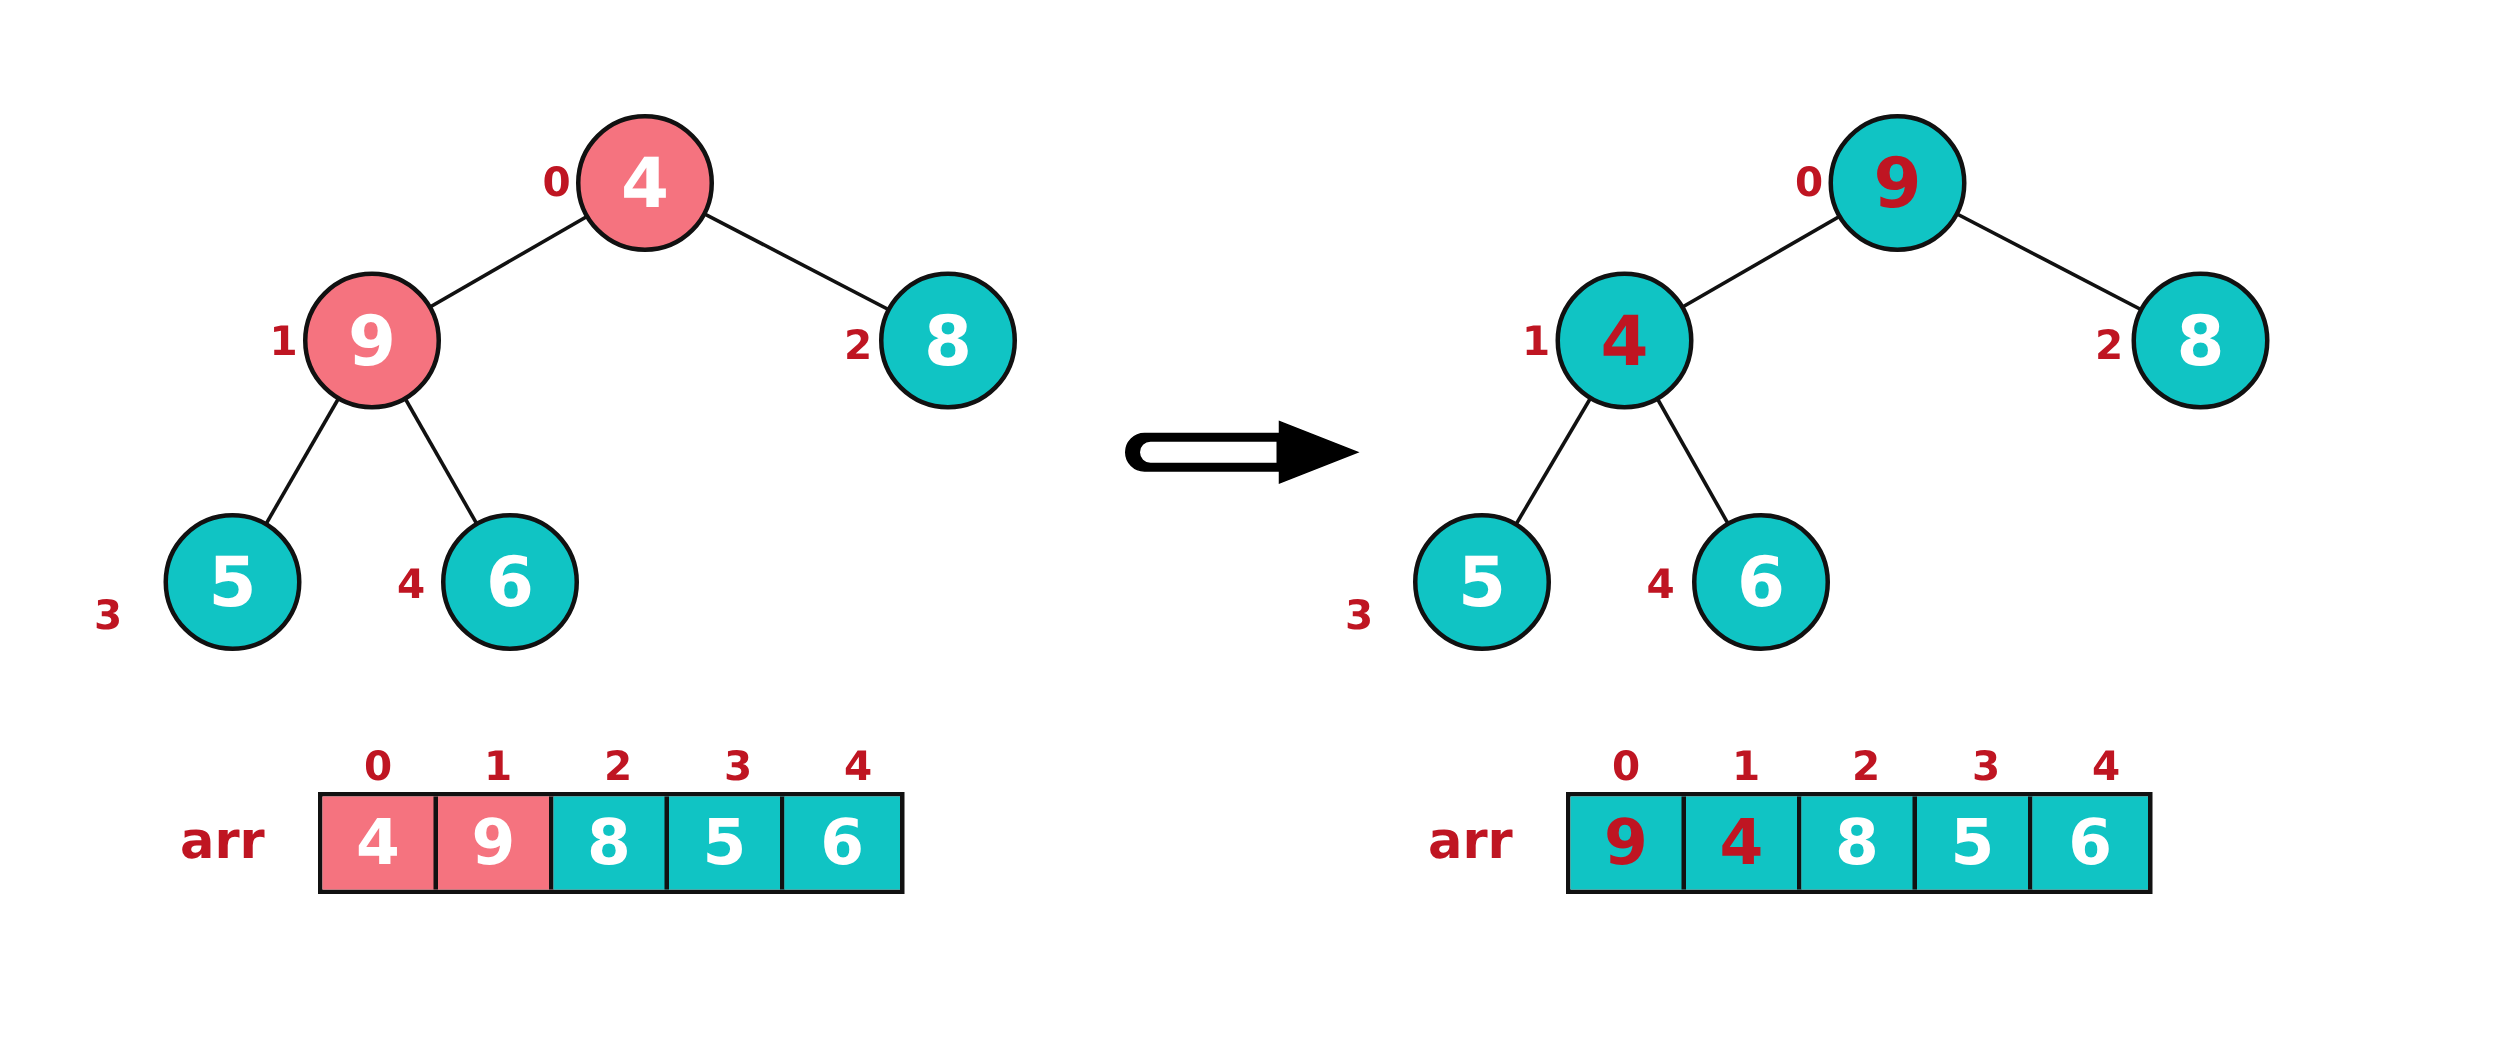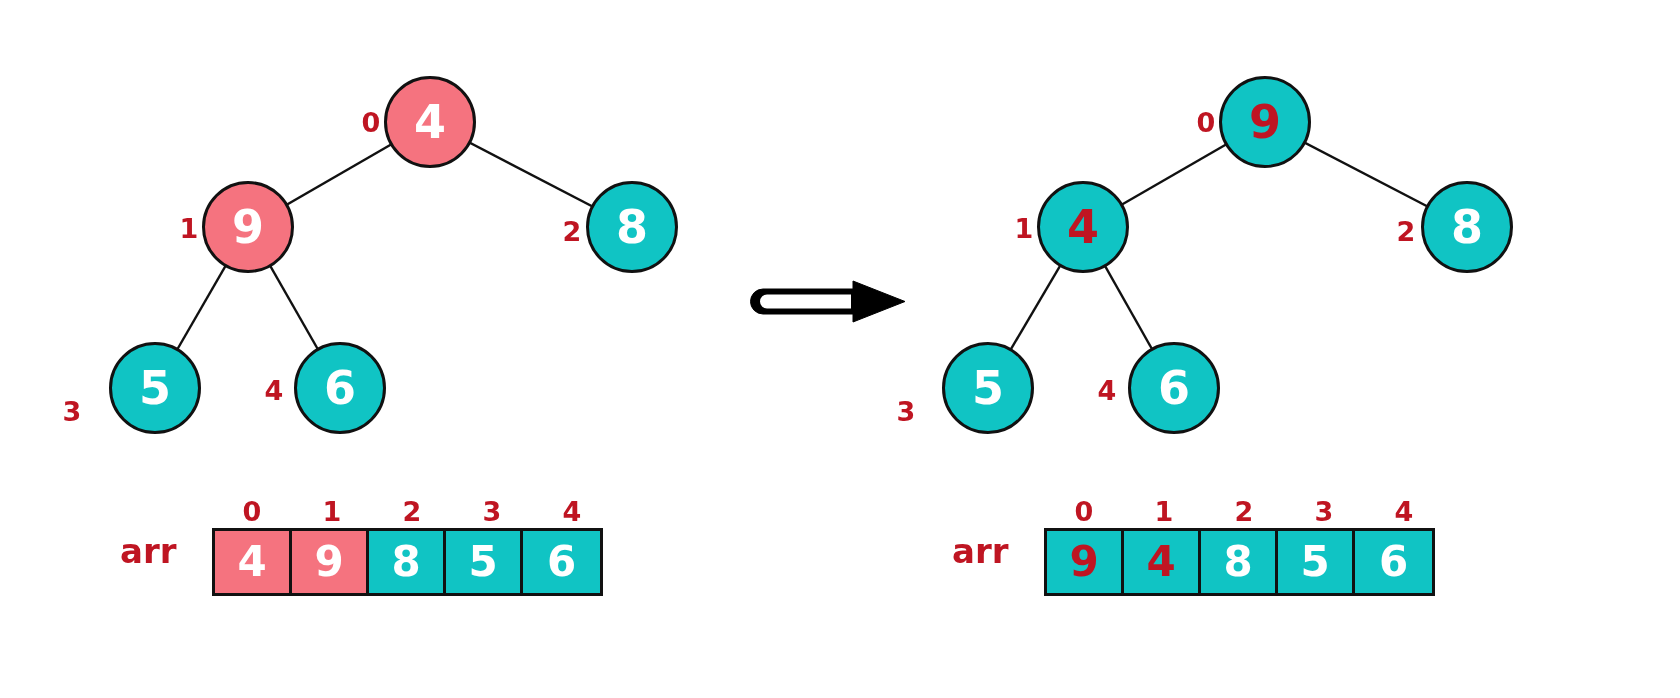--- a/index.html
+++ b/index.html
@@ -87,21 +87,21 @@
   .arr-block {
     position: absolute;
   }
   .arr-label {
     position: absolute;
     color: #bf1522;
     font-size: 34px;
     font-weight: bold;
     line-height: 1;
     left: 0;
-    top: 36px;
+    top: 46px;
     user-select: none;
   }
   .arr-cells {
     position: absolute;
     left: 92px;
     top: 30px;
     display: flex;
     border: 3px solid #111111;
     box-sizing: content-box;
   }

